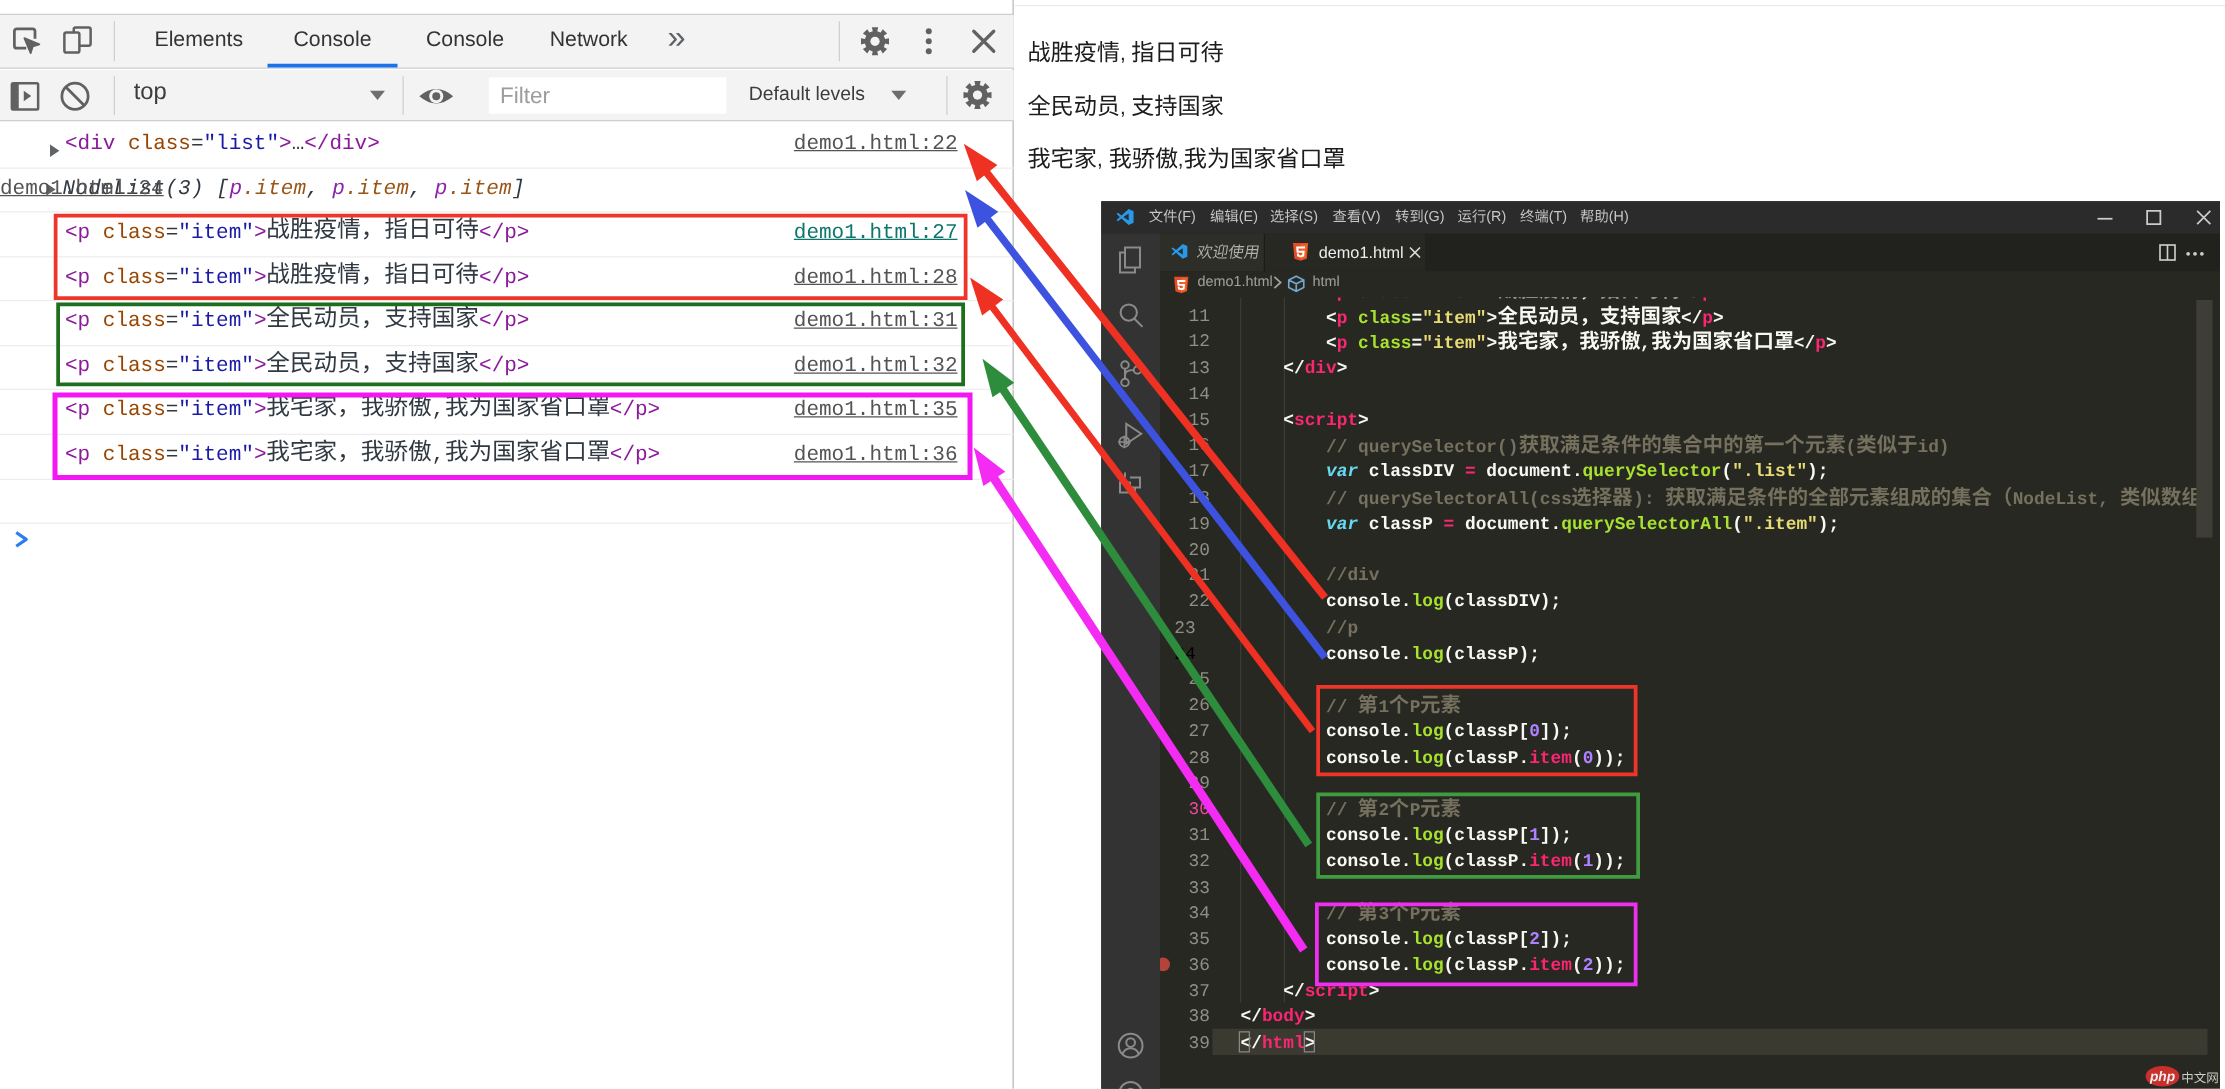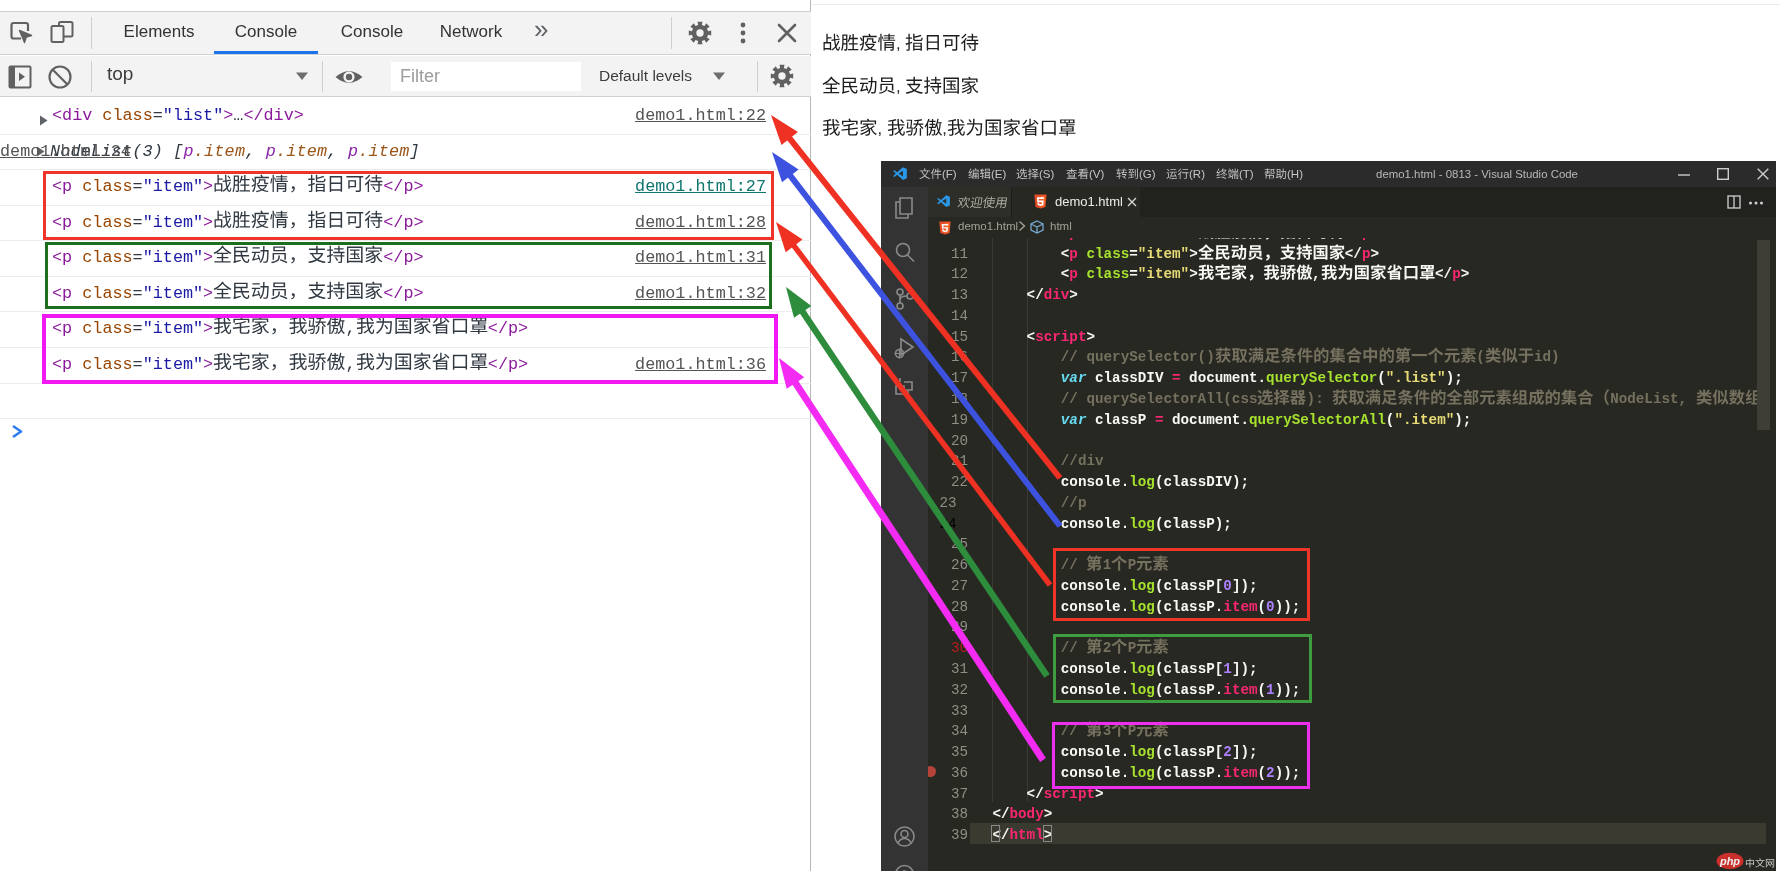--- a/index.html
+++ b/index.html
@@ -148,20 +148,21 @@
         <path transform="translate(113.4 16.6) scale(0.0189 -0.0189)" d="M721 840C697 685 656 532 590 433C599 426 612 414 623 403H496V508H612V571H496V665H629V727H496V828H426V727H282V665H426V571H297V508H426V403H262V340H365C358 173 330 47 237 -29C251 -40 277 -67 286 -80C359 -14 398 74 418 189H541C534 64 526 16 514 3C508 -5 501 -6 487 -6C475 -6 445 -6 410 -3C420 -20 426 -46 428 -66C464 -68 500 -67 519 -66C542 -63 557 -58 571 -41C592 -17 601 48 609 220C610 230 610 249 610 249H427C430 278 432 308 434 340H637V387L642 381C655 402 668 426 680 451C694 353 716 248 756 154C719 81 668 22 596 -23C608 -37 628 -69 635 -83C702 -37 752 17 791 81C825 19 868 -36 924 -79C935 -61 958 -32 973 -18C910 26 863 86 828 155C876 271 897 415 906 593H958V657H753C767 712 780 770 790 828ZM734 593H840C834 455 821 338 790 241C753 344 735 457 724 561ZM233 840C188 687 116 534 33 433C46 415 67 374 74 357C101 391 127 430 152 472V-79H222V608C253 677 280 749 302 820Z"></path>
       </svg>,<svg style="display:inline-block;vertical-align:-2.7px" width="132.3" height="19.3" fill="#303942" xmlns="http://www.w3.org/2000/svg">
         <path transform="translate(0.0 16.6) scale(0.0189 -0.0189)" d="M704 774C762 723 830 650 861 602L922 646C889 693 819 764 761 814ZM832 427C798 363 753 300 700 243C683 310 669 388 659 473H946V544H651C643 634 639 731 639 832H560C561 733 566 636 574 544H345V720C406 733 464 748 513 765L460 828C364 792 202 758 62 737C71 719 81 692 85 674C144 682 208 692 270 704V544H56V473H270V296L41 251L63 175L270 222V17C270 0 264 -5 247 -6C229 -7 170 -7 106 -5C117 -26 130 -60 133 -81C216 -81 270 -79 301 -67C334 -55 345 -32 345 17V240L530 283L524 350L345 312V473H581C594 364 613 264 637 180C565 114 484 58 399 17C418 1 440 -24 451 -42C526 -3 598 47 663 105C708 -12 770 -83 849 -83C924 -83 952 -34 965 132C945 139 918 156 902 173C896 44 884 -7 856 -7C806 -7 760 57 724 163C793 234 853 314 898 399Z"></path>
         <path transform="translate(18.9 16.6) scale(0.0189 -0.0189)" d="M162 784C202 737 247 673 267 632L335 665C314 706 267 768 226 812ZM499 371C550 310 609 226 635 173L701 209C674 261 613 342 561 401ZM411 838V720C411 682 410 642 407 599H82V524H399C374 346 295 145 55 -11C73 -23 101 -49 114 -66C370 104 452 328 476 524H821C807 184 791 50 761 19C750 7 739 4 717 5C693 5 630 5 562 11C577 -11 587 -44 588 -67C650 -70 713 -72 748 -69C785 -65 808 -57 831 -28C870 18 884 159 900 560C900 572 901 599 901 599H484C486 641 487 682 487 719V838Z"></path>
         <path transform="translate(37.8 16.6) scale(0.0189 -0.0189)" d="M592 320C629 286 671 238 691 206L743 237C722 268 679 315 641 347ZM228 196V132H777V196H530V365H732V430H530V573H756V640H242V573H459V430H270V365H459V196ZM86 795V-80H162V-30H835V-80H914V795ZM162 40V725H835V40Z"></path>
         <path transform="translate(56.7 16.6) scale(0.0189 -0.0189)" d="M423 824C436 802 450 775 461 750H84V544H157V682H846V544H923V750H551C539 780 519 817 501 847ZM790 481C734 429 647 363 571 313C548 368 514 421 467 467C492 484 516 501 537 520H789V586H209V520H438C342 456 205 405 80 374C93 360 114 329 121 315C217 343 321 383 411 433C430 415 446 395 460 374C373 310 204 238 78 207C91 191 108 165 116 148C236 185 391 256 489 324C501 300 510 277 516 254C416 163 221 69 61 32C76 15 92 -13 100 -32C244 12 416 95 530 182C539 101 521 33 491 10C473 -7 454 -10 427 -10C406 -10 372 -9 336 -5C348 -26 355 -56 356 -76C388 -77 420 -78 441 -78C487 -78 513 -70 545 -43C601 -1 625 124 591 253L639 282C693 136 788 20 916 -38C927 -18 949 9 966 23C840 73 744 186 697 319C752 355 806 395 852 432Z"></path>
         <path transform="translate(75.6 16.6) scale(0.0189 -0.0189)" d="M266 783C224 693 153 607 76 551C94 541 126 520 140 507C214 569 292 664 340 763ZM664 752C746 688 841 594 883 532L947 576C901 638 805 728 723 790ZM453 839V506H462C337 458 187 427 36 409C51 392 74 360 84 342C132 350 180 359 228 369V-78H301V-32H752V-75H828V426H438C574 472 694 536 773 625L702 658C659 609 599 568 527 534V839ZM301 237H752V160H301ZM301 293V366H752V293ZM301 105H752V27H301Z"></path>
         <path transform="translate(94.5 16.6) scale(0.0189 -0.0189)" d="M127 735V-55H205V30H796V-51H876V735ZM205 107V660H796V107Z"></path>
         <path transform="translate(113.4 16.6) scale(0.0189 -0.0189)" d="M648 744H816V649H648ZM413 744H578V649H413ZM184 744H344V649H184ZM225 266H774V202H225ZM225 380H774V318H225ZM55 88V28H460V-79H536V28H945V88H536V149H849V434H526V487H901V541H526V592H891V801H112V592H451V434H152V149H460V88Z"></path>
       </svg><span style="color:#8b1a9b">&lt;/p&gt;</span></div>
+    <div class="row mono" style="left:0;top:311px;width:766px;height:36px;line-height:36px;font-size:16.8px;text-align:right"><span style="color:#545454;text-decoration:underline">demo1.html:35</span></div>
 <div class="row mono" style="left:52px;top:347px;height:36px;line-height:36px;font-size:16.8px;color:#303942"><span style="color:#8b1a9b">&lt;<span>p</span> </span><span style="color:#994500">class</span><span style="color:#303942">=</span><span style="color:#1a1aa6">"item"</span><span style="color:#8b1a9b">&gt;</span><svg style="display:inline-block;vertical-align:-2.7px" width="132.3" height="19.3" fill="#303942" xmlns="http://www.w3.org/2000/svg">
         <path transform="translate(0.0 16.6) scale(0.0189 -0.0189)" d="M704 774C762 723 830 650 861 602L922 646C889 693 819 764 761 814ZM832 427C798 363 753 300 700 243C683 310 669 388 659 473H946V544H651C643 634 639 731 639 832H560C561 733 566 636 574 544H345V720C406 733 464 748 513 765L460 828C364 792 202 758 62 737C71 719 81 692 85 674C144 682 208 692 270 704V544H56V473H270V296L41 251L63 175L270 222V17C270 0 264 -5 247 -6C229 -7 170 -7 106 -5C117 -26 130 -60 133 -81C216 -81 270 -79 301 -67C334 -55 345 -32 345 17V240L530 283L524 350L345 312V473H581C594 364 613 264 637 180C565 114 484 58 399 17C418 1 440 -24 451 -42C526 -3 598 47 663 105C708 -12 770 -83 849 -83C924 -83 952 -34 965 132C945 139 918 156 902 173C896 44 884 -7 856 -7C806 -7 760 57 724 163C793 234 853 314 898 399Z"></path>
         <path transform="translate(18.9 16.6) scale(0.0189 -0.0189)" d="M52 264 62 193 415 234V59C415 -39 448 -65 565 -65C591 -65 763 -65 790 -65C898 -65 923 -23 934 129C912 134 878 147 860 160C853 33 844 8 786 8C748 8 600 8 570 8C506 8 495 17 495 59V243L942 295L932 364L495 314V479C597 500 693 525 768 555L708 616C579 561 346 517 140 491C150 474 160 444 164 426C246 436 331 449 415 464V305ZM426 828C442 800 459 766 472 736H80V525H156V664H844V525H923V736H560C546 770 521 815 499 850Z"></path>
         <path transform="translate(37.8 16.6) scale(0.0189 -0.0189)" d="M423 824C436 802 450 775 461 750H84V544H157V682H846V544H923V750H551C539 780 519 817 501 847ZM790 481C734 429 647 363 571 313C548 368 514 421 467 467C492 484 516 501 537 520H789V586H209V520H438C342 456 205 405 80 374C93 360 114 329 121 315C217 343 321 383 411 433C430 415 446 395 460 374C373 310 204 238 78 207C91 191 108 165 116 148C236 185 391 256 489 324C501 300 510 277 516 254C416 163 221 69 61 32C76 15 92 -13 100 -32C244 12 416 95 530 182C539 101 521 33 491 10C473 -7 454 -10 427 -10C406 -10 372 -9 336 -5C348 -26 355 -56 356 -76C388 -77 420 -78 441 -78C487 -78 513 -70 545 -43C601 -1 625 124 591 253L639 282C693 136 788 20 916 -38C927 -18 949 9 966 23C840 73 744 186 697 319C752 355 806 395 852 432Z"></path>
         <path transform="translate(56.7 16.6) scale(0.0189 -0.0189)" d="M157 -107C262 -70 330 12 330 120C330 190 300 235 245 235C204 235 169 210 169 163C169 116 203 92 244 92L261 94C256 25 212 -22 135 -54Z"></path>
         <path transform="translate(75.6 16.6) scale(0.0189 -0.0189)" d="M704 774C762 723 830 650 861 602L922 646C889 693 819 764 761 814ZM832 427C798 363 753 300 700 243C683 310 669 388 659 473H946V544H651C643 634 639 731 639 832H560C561 733 566 636 574 544H345V720C406 733 464 748 513 765L460 828C364 792 202 758 62 737C71 719 81 692 85 674C144 682 208 692 270 704V544H56V473H270V296L41 251L63 175L270 222V17C270 0 264 -5 247 -6C229 -7 170 -7 106 -5C117 -26 130 -60 133 -81C216 -81 270 -79 301 -67C334 -55 345 -32 345 17V240L530 283L524 350L345 312V473H581C594 364 613 264 637 180C565 114 484 58 399 17C418 1 440 -24 451 -42C526 -3 598 47 663 105C708 -12 770 -83 849 -83C924 -83 952 -34 965 132C945 139 918 156 902 173C896 44 884 -7 856 -7C806 -7 760 57 724 163C793 234 853 314 898 399Z"></path>
         <path transform="translate(94.5 16.6) scale(0.0189 -0.0189)" d="M552 334V249C552 162 530 49 408 -33C423 -43 453 -68 464 -82C594 9 624 143 624 246V334ZM770 331V-77H843V331ZM24 148 40 85C114 106 205 130 294 156L288 214C190 188 93 163 24 148ZM423 585V517H578C540 439 485 378 410 333C425 320 448 289 456 273C548 333 613 413 657 517H737C781 430 856 337 926 289C938 307 961 331 976 343C916 380 852 448 809 517H965V585H682C696 628 707 675 715 725C787 735 855 748 907 764L862 824C767 794 598 774 459 765C467 747 476 721 479 704C530 707 586 711 641 716C633 669 622 625 607 585ZM96 656C91 548 78 399 66 311H327C314 104 298 23 277 2C268 -9 259 -10 241 -10C223 -10 177 -9 127 -4C139 -22 146 -48 147 -67C195 -70 242 -71 268 -69C297 -67 316 -60 334 -40C364 -7 379 87 395 341C396 351 396 372 396 372H324C339 481 354 659 363 793H59V728H293C284 609 271 468 258 372H136C145 456 153 565 159 652Z"></path>
         <path transform="translate(113.4 16.6) scale(0.0189 -0.0189)" d="M721 840C697 685 656 532 590 433C599 426 612 414 623 403H496V508H612V571H496V665H629V727H496V828H426V727H282V665H426V571H297V508H426V403H262V340H365C358 173 330 47 237 -29C251 -40 277 -67 286 -80C359 -14 398 74 418 189H541C534 64 526 16 514 3C508 -5 501 -6 487 -6C475 -6 445 -6 410 -3C420 -20 426 -46 428 -66C464 -68 500 -67 519 -66C542 -63 557 -58 571 -41C592 -17 601 48 609 220C610 230 610 249 610 249H427C430 278 432 308 434 340H637V387L642 381C655 402 668 426 680 451C694 353 716 248 756 154C719 81 668 22 596 -23C608 -37 628 -69 635 -83C702 -37 752 17 791 81C825 19 868 -36 924 -79C935 -61 958 -32 973 -18C910 26 863 86 828 155C876 271 897 415 906 593H958V657H753C767 712 780 770 790 828ZM734 593H840C834 455 821 338 790 241C753 344 735 457 724 561ZM233 840C188 687 116 534 33 433C46 415 67 374 74 357C101 391 127 430 152 472V-79H222V608C253 677 280 749 302 820Z"></path>
       </svg>,<svg style="display:inline-block;vertical-align:-2.7px" width="132.3" height="19.3" fill="#303942" xmlns="http://www.w3.org/2000/svg">
         <path transform="translate(0.0 16.6) scale(0.0189 -0.0189)" d="M704 774C762 723 830 650 861 602L922 646C889 693 819 764 761 814ZM832 427C798 363 753 300 700 243C683 310 669 388 659 473H946V544H651C643 634 639 731 639 832H560C561 733 566 636 574 544H345V720C406 733 464 748 513 765L460 828C364 792 202 758 62 737C71 719 81 692 85 674C144 682 208 692 270 704V544H56V473H270V296L41 251L63 175L270 222V17C270 0 264 -5 247 -6C229 -7 170 -7 106 -5C117 -26 130 -60 133 -81C216 -81 270 -79 301 -67C334 -55 345 -32 345 17V240L530 283L524 350L345 312V473H581C594 364 613 264 637 180C565 114 484 58 399 17C418 1 440 -24 451 -42C526 -3 598 47 663 105C708 -12 770 -83 849 -83C924 -83 952 -34 965 132C945 139 918 156 902 173C896 44 884 -7 856 -7C806 -7 760 57 724 163C793 234 853 314 898 399Z"></path>
@@ -252,21 +253,20 @@
         <path transform="translate(11.5 10.1) scale(0.0115 -0.0115)" d="M435 780V708H927V780ZM267 841C216 768 119 679 35 622C48 608 69 579 79 562C169 626 272 724 339 811ZM391 504V432H728V17C728 1 721 -4 702 -5C684 -6 616 -6 545 -3C556 -25 567 -56 570 -77C668 -77 725 -77 759 -66C792 -53 804 -30 804 16V432H955V504ZM307 626C238 512 128 396 25 322C40 307 67 274 78 259C115 289 154 325 192 364V-83H266V446C308 496 346 548 378 600Z"></path>
       </svg><span>(R)</span></div>
 <div class="row" style="left:335px;top:0;height:26px;line-height:26px;font-size:11.5px;color:#c6c6c6"><svg style="display:inline-block;vertical-align:-1.6px" width="23.0" height="11.7" fill="#c6c6c6" xmlns="http://www.w3.org/2000/svg">
         <path transform="translate(0.0 10.1) scale(0.0115 -0.0115)" d="M35 53 48 -20C145 0 275 26 399 53L393 119C262 94 126 67 35 53ZM565 264C637 236 727 187 774 151L819 204C771 239 682 285 609 313ZM454 79C591 42 757 -26 847 -79L891 -19C799 31 633 98 499 133ZM583 840C546 751 475 641 372 558L390 588L327 626C308 589 286 552 263 517L134 505C194 592 253 703 299 812L227 841C185 721 112 591 89 558C68 524 50 500 31 496C40 477 52 440 56 424C71 431 95 437 219 451C175 387 135 337 117 318C85 281 61 257 39 253C48 234 59 199 63 184C85 196 119 203 379 244C377 259 376 288 376 308L165 278C237 359 308 456 370 555C387 545 411 522 423 506C462 538 496 573 526 609C556 561 592 515 632 473C556 411 469 363 380 331C396 317 419 287 428 269C516 305 604 357 682 423C756 357 840 303 927 268C938 287 960 316 977 331C891 361 807 410 735 471C803 539 861 619 900 711L853 739L840 736H614C632 767 648 797 661 827ZM572 669H799C769 614 729 563 683 518C637 563 598 613 569 664Z"></path>
         <path transform="translate(11.5 10.1) scale(0.0115 -0.0115)" d="M50 652V582H387V652ZM82 524C104 411 122 264 126 165L186 176C182 275 163 420 140 534ZM150 810C175 764 204 701 216 661L283 684C270 724 241 784 214 830ZM407 320V-79H475V255H563V-70H623V255H715V-68H775V255H868V-10C868 -19 865 -22 856 -22C848 -23 823 -23 795 -22C803 -39 813 -64 816 -82C861 -82 888 -81 909 -70C930 -60 934 -43 934 -11V320H676L704 411H957V479H376V411H620C615 381 608 348 602 320ZM419 790V552H922V790H850V618H699V838H627V618H489V790ZM290 543C278 422 254 246 230 137C160 120 94 105 44 95L61 20C155 44 276 75 394 105L385 175L289 151C313 258 338 412 355 531Z"></path>
       </svg><span>(T)</span></div>
 <div class="row" style="left:383px;top:0;height:26px;line-height:26px;font-size:11.5px;color:#c6c6c6"><svg style="display:inline-block;vertical-align:-1.6px" width="23.0" height="11.7" fill="#c6c6c6" xmlns="http://www.w3.org/2000/svg">
         <path transform="translate(0.0 10.1) scale(0.0115 -0.0115)" d="M274 840V761H66V700H274V627H87V568H274V544C274 528 272 510 266 490H50V429H237C206 384 154 340 69 311C86 297 110 273 122 257C231 300 291 366 322 429H540V490H344C348 510 350 528 350 544V568H513V627H350V700H534V761H350V840ZM584 798V303H656V733H827C800 690 767 640 734 596C822 547 855 502 855 466C855 445 848 431 830 423C818 419 803 416 788 415C759 413 723 414 680 418C692 401 702 374 704 355C743 351 786 352 820 355C840 357 863 363 880 371C913 389 930 417 929 461C929 506 900 554 814 607C856 657 900 718 938 770L886 801L873 798ZM150 262V-26H226V194H458V-78H536V194H789V58C789 45 785 41 768 40C752 40 693 40 629 41C639 23 651 -4 655 -24C739 -24 792 -24 824 -13C856 -2 866 19 866 56V262H536V341H458V262Z"></path>
         <path transform="translate(11.5 10.1) scale(0.0115 -0.0115)" d="M633 840C633 763 633 686 631 613H466V542H628C614 300 563 93 371 -26C389 -39 414 -64 426 -82C630 52 685 279 700 542H856C847 176 837 42 811 11C802 -1 791 -4 773 -4C752 -4 700 -3 643 1C656 -19 664 -50 666 -71C719 -74 773 -75 804 -72C836 -69 857 -60 876 -33C909 10 919 153 929 576C929 585 929 613 929 613H703C706 687 706 763 706 840ZM34 95 48 18C168 46 336 85 494 122L488 190L433 178V791H106V109ZM174 123V295H362V162ZM174 509H362V362H174ZM174 576V723H362V576Z"></path>
       </svg><span>(H)</span></div>
-<div class="row" style="left:596px;top:0;width:300px;margin-left:-150px;height:26px;line-height:26px;font-size:11.4px;color:#b9b9b9;text-align:center;white-space:nowrap">demo1.html - 0813 - Visual Studio Code</div>
 <svg class="abs" style="left:797px;top:8px" width="12" height="12">
       <path d="M0 6 H12" stroke="#cccccc" stroke-width="1.4"></path>
     </svg>
 <svg class="abs" style="left:836px;top:7px" width="12" height="12">
       <rect x="0.7" y="0.7" width="10.6" height="10.6" fill="none" stroke="#cccccc" stroke-width="1.4"></rect>
     </svg>
 <svg class="abs" style="left:876px;top:7px" width="12" height="12">
       <path d="M0.7 0.7 L11.3 11.3 M11.3 0.7 L0.7 11.3" stroke="#cccccc" stroke-width="1.4"></path>
     </svg>
 <div class="abs" style="left:0;top:26px;width:47px;height:684px;background:#333333"></div>
@@ -361,21 +361,21 @@
 <div class="row mono" style="left:0px;top:192.5px;width:40px;height:20.77px;line-height:20.77px;font-size:14.25px;color:#8f8f85;text-align:right">20</div>
 <div class="row mono" style="left:0px;top:213.26999999999998px;width:40px;height:20.77px;line-height:20.77px;font-size:14.25px;color:#8f8f85;text-align:right">21</div>
 <div class="row mono" style="left:0px;top:234.04000000000002px;width:40px;height:20.77px;line-height:20.77px;font-size:14.25px;color:#8f8f85;text-align:right">22</div>
 <div class="row mono" style="left:0px;top:254.81px;width:40px;height:20.77px;line-height:20.77px;font-size:14.25px;color:#8f8f85;text-align:center">23</div>
 <div class="row mono" style="left:0px;top:275.58px;width:40px;height:20.77px;line-height:20.77px;font-size:14.25px;color:#000000;text-align:center">24</div>
 <div class="row mono" style="left:0px;top:296.35px;width:40px;height:20.77px;line-height:20.77px;font-size:14.25px;color:#8f8f85;text-align:right">25</div>
 <div class="row mono" style="left:0px;top:317.12px;width:40px;height:20.77px;line-height:20.77px;font-size:14.25px;color:#8f8f85;text-align:right">26</div>
 <div class="row mono" style="left:0px;top:337.89px;width:40px;height:20.77px;line-height:20.77px;font-size:14.25px;color:#8f8f85;text-align:right">27</div>
 <div class="row mono" style="left:0px;top:358.6600000000001px;width:40px;height:20.77px;line-height:20.77px;font-size:14.25px;color:#8f8f85;text-align:right">28</div>
 <div class="row mono" style="left:0px;top:379.43000000000006px;width:40px;height:20.77px;line-height:20.77px;font-size:14.25px;color:#8f8f85;text-align:right">29</div>
-<div class="row mono" style="left:0px;top:400.20000000000005px;width:40px;height:20.77px;line-height:20.77px;font-size:14.25px;color:#b91c1c;text-align:right">30</div>
+<div class="row mono" style="left:0px;top:400.20000000000005px;width:40px;height:20.77px;line-height:20.77px;font-size:14.25px;color:#ec4899;text-align:right">30</div>
 <div class="row mono" style="left:0px;top:420.97px;width:40px;height:20.77px;line-height:20.77px;font-size:14.25px;color:#8f8f85;text-align:right">31</div>
 <div class="row mono" style="left:0px;top:441.74px;width:40px;height:20.77px;line-height:20.77px;font-size:14.25px;color:#8f8f85;text-align:right">32</div>
 <div class="row mono" style="left:0px;top:462.51px;width:40px;height:20.77px;line-height:20.77px;font-size:14.25px;color:#8f8f85;text-align:right">33</div>
 <div class="row mono" style="left:0px;top:483.28px;width:40px;height:20.77px;line-height:20.77px;font-size:14.25px;color:#8f8f85;text-align:right">34</div>
 <div class="row mono" style="left:0px;top:504.04999999999995px;width:40px;height:20.77px;line-height:20.77px;font-size:14.25px;color:#8f8f85;text-align:right">35</div>
 <div class="row mono" style="left:0px;top:524.8199999999999px;width:40px;height:20.77px;line-height:20.77px;font-size:14.25px;color:#8f8f85;text-align:right">36</div>
 <div class="row mono" style="left:0px;top:545.5899999999999px;width:40px;height:20.77px;line-height:20.77px;font-size:14.25px;color:#8f8f85;text-align:right">37</div>
 <div class="row mono" style="left:0px;top:566.3599999999999px;width:40px;height:20.77px;line-height:20.77px;font-size:14.25px;color:#8f8f85;text-align:right">38</div>
 <div class="row mono" style="left:0px;top:587.1300000000001px;width:40px;height:20.77px;line-height:20.77px;font-size:14.25px;color:#8f8f85;text-align:right">39</div>
 <div class="row mono" style="left:64.39999999999998px;top:-15.199999999999989px;height:20.77px;line-height:20.77px;font-size:14.25px;color:#f8f8f2;font-weight:bold"><span style="color:#f8f8f2">        &lt;</span><span style="color:#f92672">p</span><span style="color:#f8f8f2"> </span><span style="color:#a6e22e">class</span><span style="color:#f8f8f2">=</span><span style="color:#e6db74">"item"</span><span style="color:#f8f8f2">&gt;</span><svg style="display:inline-block;vertical-align:-2.3px" width="147.1" height="16.7" fill="#f8f8f2" xmlns="http://www.w3.org/2000/svg">

